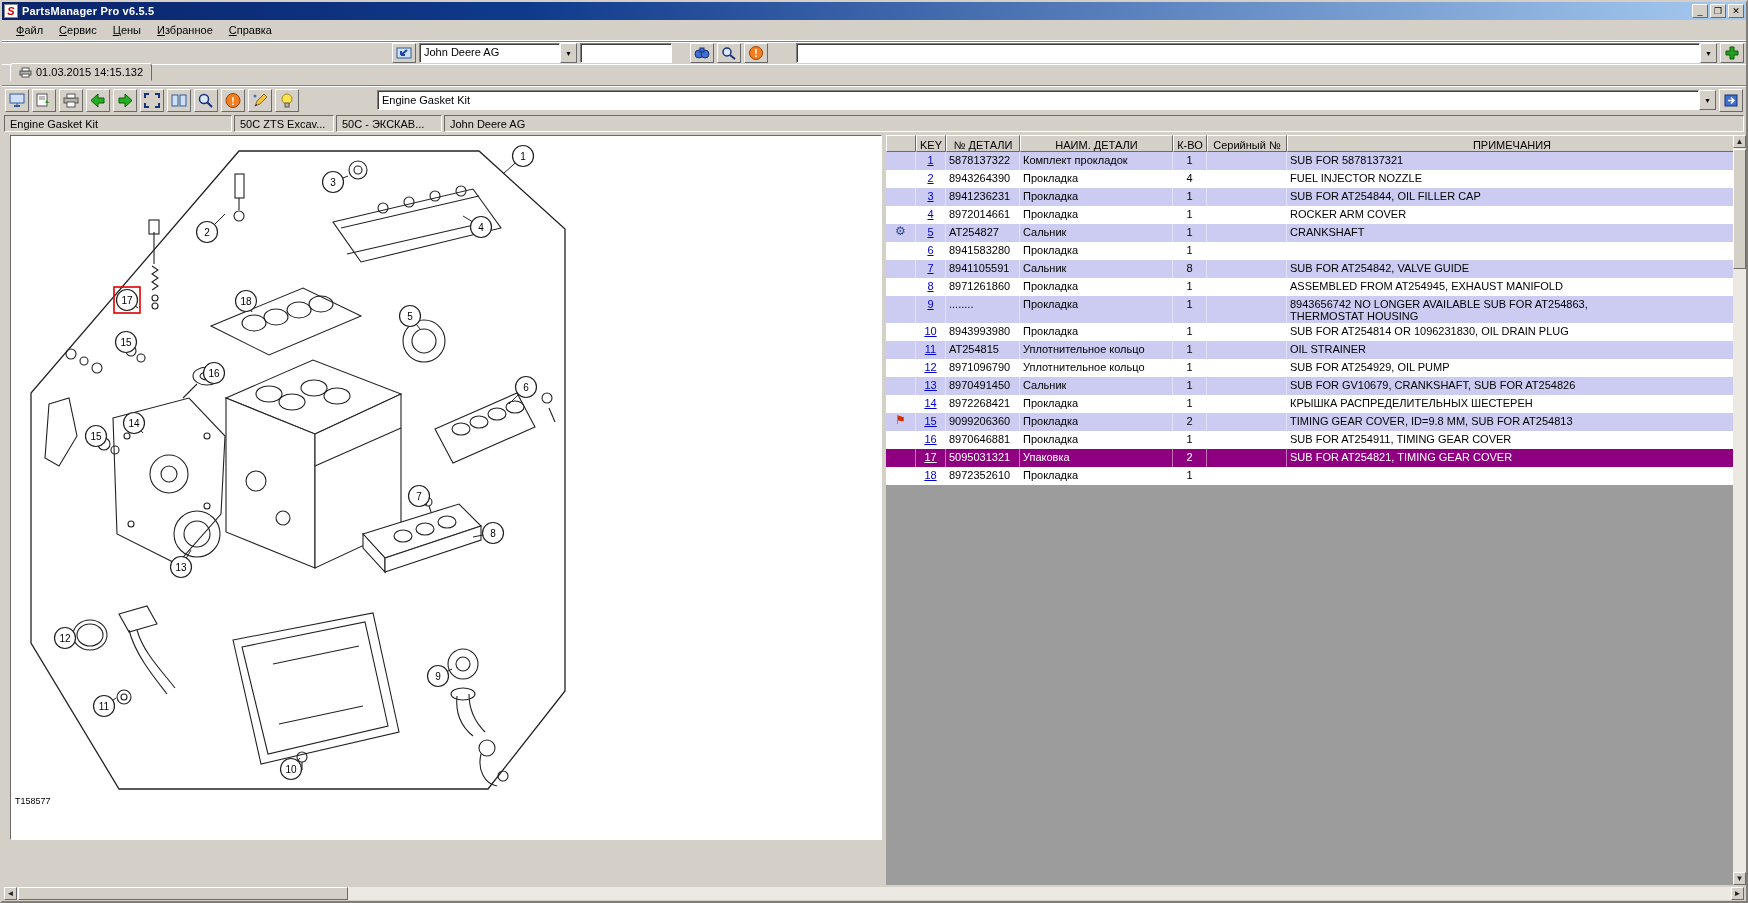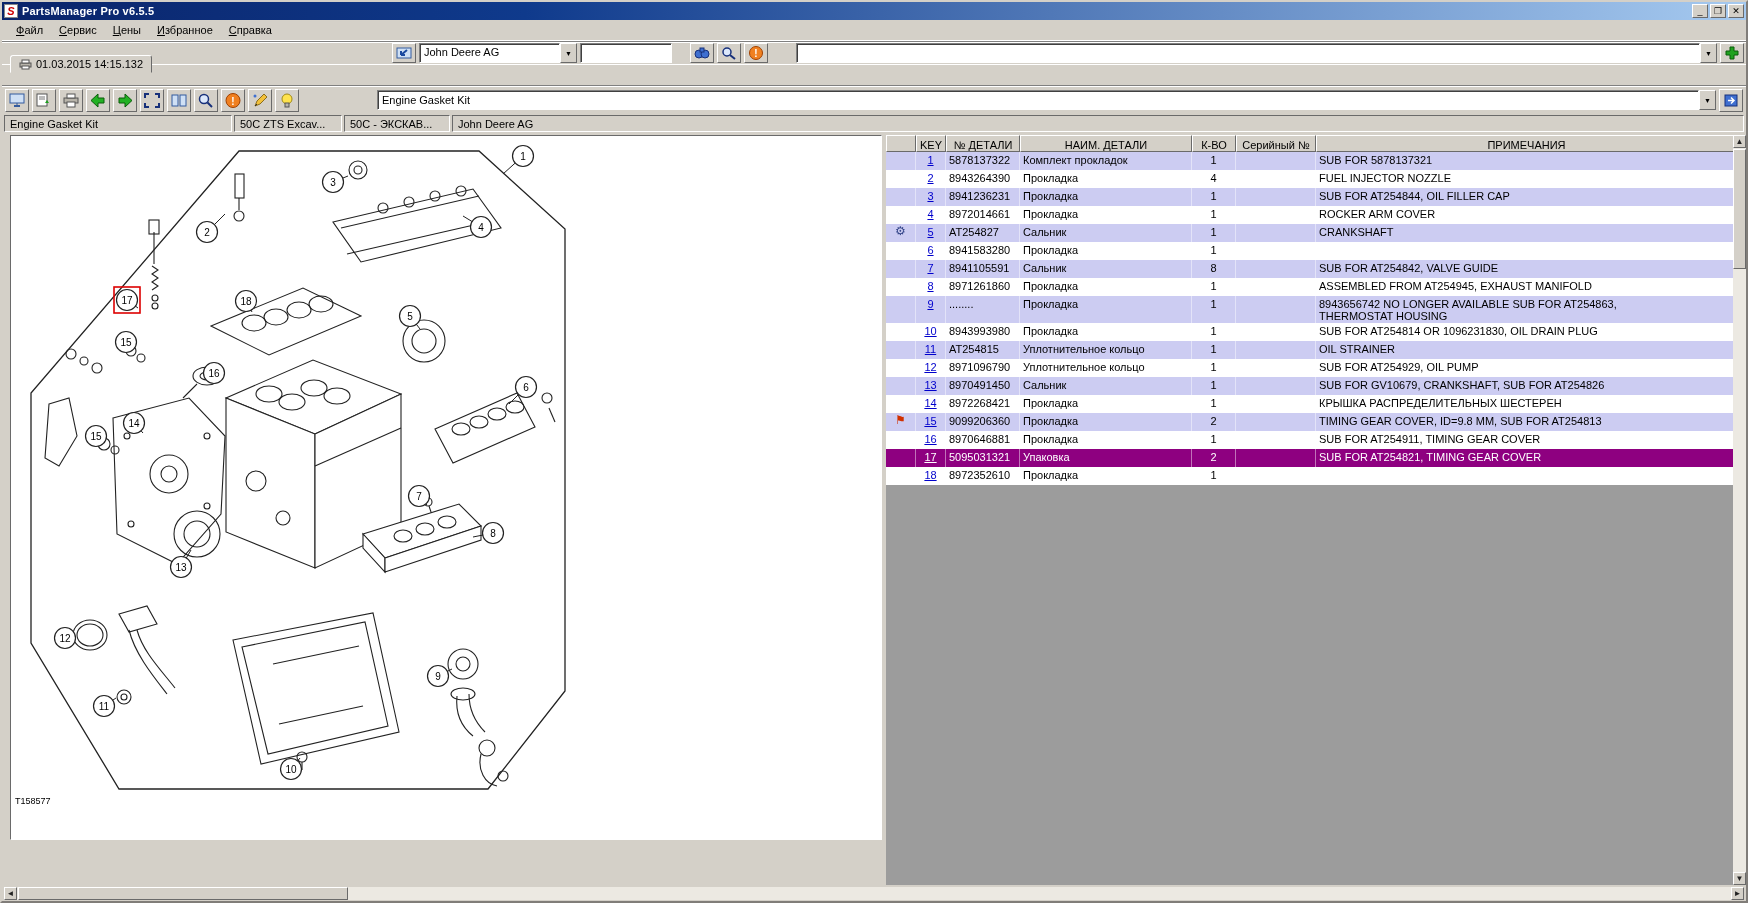--- a/index.html
+++ b/index.html
@@ -28,49 +28,49 @@
 
   
   .toolbar1 { height:24px; display:flex; align-items:center; gap:3px; padding:1px 2px; border-top:1px solid #808080; border-bottom:1px solid #fff; box-shadow:inset 0 1px 0 #fff; }
   .tbtn { width:24px; height:20px; display:flex; align-items:center; justify-content:center; }
   .tbtn svg { display:block; }
   .combo { height:20px; display:flex; align-items:stretch; }
   .combo .cval { flex:1; background:#fff; border:1px solid; border-color:#808080 #fff #fff #808080; box-shadow:inset 1px 1px 0 #404040; padding:2px 4px; overflow:hidden; white-space:nowrap; }
   .combo .carr { width:17px; display:flex; align-items:center; justify-content:center; font-size:7px; color:#000; }
   input.txt { height:20px; font:11px "Liberation Sans",sans-serif; padding:0 4px; outline:none; }
 
-  .tabbar { height:20px; padding:2px 0 12px 8px; display:flex; align-items:flex-end; }
+  .tabbar { height:20px; padding:2px 0 4px 8px; display:flex; align-items:flex-end; }
   .tab { height:18px; background:#d4d0c8; border:1px solid; border-color:#fff #6a6a6a transparent #fff; border-radius:3px 3px 0 0; display:flex; align-items:center; gap:4px; padding:0 8px; }
 
   .toolbar2 { height:29px; display:flex; align-items:center; gap:3px; padding:2px 3px; border-top:1px solid #808080; box-shadow:inset 0 1px 0 #fff; }
   .tbtn2 { width:24px; height:23px; display:flex; align-items:center; justify-content:center; }
 
   
   .crumbbar { height:19px; display:flex; gap:2px; padding:1px 2px; }
   .crumb { height:17px; padding:2px 5px; overflow:hidden; white-space:nowrap; background:#d4d0c8; }
-  .crumb.c0 { width:228px; } .crumb.c1 { width:108px; } .crumb.c2 { width:106px; } .crumb.c3 { flex:1; }
+  .crumb.c0 { width:228px; } .crumb.c1 { width:100px; } .crumb.c2 { width:106px; } .crumb.c3 { flex:1; }
 
   
   .main { position:absolute; left:0; top:131px; right:0; bottom:16px; }
   .diagram-panel { position:absolute; left:8px; top:2px; width:872px; height:705px; background:#fff;
     border:1px solid; border-color:#6a6a6a #fff #fff #6a6a6a; }
   .figure-label { position:absolute; left:4px; top:660px; font-size:9px; }
 
   .table-panel { position:absolute; left:884px; top:2px; width:851px; bottom:0; background:#9c9c9c; overflow:hidden; }
   .thead { display:flex; height:17px; }
   .th { border:1px solid; border-color:#fff #6a6a6a #6a6a6a #fff; background:#d4d0c8; text-align:center; overflow:hidden; white-space:nowrap; padding-top:3px; }
   .trow { display:flex; min-height:18px; background:#fff; }
   .trow.odd { background:#ccccf2; }
   .trow.sel { background:#8e0080; color:#fff; }
   .tc { padding:2px 3px 1px; overflow:hidden; border-right:1px solid rgba(255,255,255,.45); }
   .c-icon { width:30px; text-align:center; padding-top:1px; }
   .c-key  { width:30px; text-align:center; }
   .c-part { width:74px; }
-  .c-name { width:172px; }
-  .c-qty  { width:44px; text-align:center; }
+  .c-name { width:153px; }
+  .c-qty  { width:34px; text-align:center; }
   .c-serial { width:80px; }
   .c-notes { flex:1; white-space:pre-line; }
   .keylink { color:#0000cc; text-decoration:underline; cursor:pointer; }
   .trow.sel .keylink { color:#fff; }
   .gear { color:#334488; font-size:12px; line-height:12px; }
   .flag { color:#d03000; font-size:12px; line-height:12px; }
 
   
   .vscroll { position:absolute; right:0; top:2px; bottom:0; width:13px; background:#ece9e2; }
   .hscroll { position:absolute; left:2px; right:2px; bottom:1px; height:13px; background:#ece9e2; }

